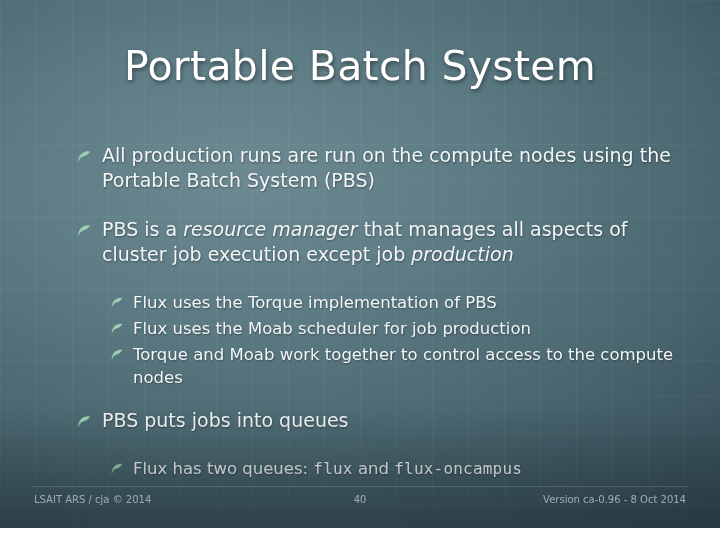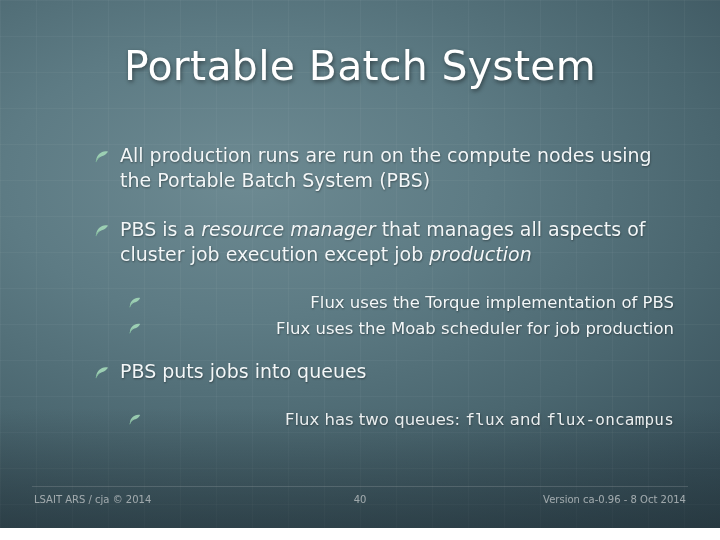--- a/index.html
+++ b/index.html
@@ -41,30 +41,30 @@
     font-size: 41px;
     line-height: 48px;
     font-weight: normal;
     letter-spacing: 0.3px;
     color: #ffffff;
     text-shadow: 1px 2px 4px rgba(0,0,0,0.45);
   }
   .body {
     position: absolute;
     top: 143px;
-    left: 94px;
+    left: 76px;
     right: 46px;
   }
   .bullet {
     display: flex;
     align-items: flex-start;
     margin-bottom: 14px;
   }
   .bullet.lvl1 { margin-left: 0; }
-  .bullet.lvl2 { margin-left: 34px; margin-bottom: 3px; justify-content: space-between; }
+  .bullet.lvl2 { margin-left: 34px; margin-bottom: 3px; }
 
   .marker {
     flex: 0 0 auto;
     margin-right: 10px;
     margin-top: 5px;
     line-height: 0;
   }
   .bullet.lvl2 .marker {
     margin-top: 4px;
     margin-right: 9px;
@@ -174,20 +174,29 @@
     <div class="bullet lvl2">
       <span class="marker">
         <svg width="14" height="14" viewBox="0 0 16 16" aria-hidden="true">
           <path d="M2.2 12.6c0.2-5.1 4.4-9.2 9.5-9.4 1.3 0 2.2 0.2 2.2 0.2s-0.5 1.1-1.5 2.2c-1.6 1.8-3.4 2.3-5.2 3-2 0.8-3.6 2.3-4.4 4.4-0.3 0.7-0.6-0.1-0.6-0.4z" fill="#9ccfb3"></path>
           <path d="M1.6 13.8c0.9-3 2.8-4.9 5.2-6 0 0-2.8 1.9-4.1 5.2-0.3 0.8-0.4 1.2-0.6 1.2-0.3 0-0.6-0.1-0.5-0.4z" fill="#7fb79a"></path>
         </svg>
       </span>
       <span class="btext">Flux uses the Moab scheduler for job production</span>
     </div>
 
+    <div class="bullet lvl2">
+      <span class="marker">
+        <svg width="14" height="14" viewBox="0 0 16 16" aria-hidden="true">
+          <path d="M2.2 12.6c0.2-5.1 4.4-9.2 9.5-9.4 1.3 0 2.2 0.2 2.2 0.2s-0.5 1.1-1.5 2.2c-1.6 1.8-3.4 2.3-5.2 3-2 0.8-3.6 2.3-4.4 4.4-0.3 0.7-0.6-0.1-0.6-0.4z" fill="#9ccfb3"></path>
+          <path d="M1.6 13.8c0.9-3 2.8-4.9 5.2-6 0 0-2.8 1.9-4.1 5.2-0.3 0.8-0.4 1.2-0.6 1.2-0.3 0-0.6-0.1-0.5-0.4z" fill="#7fb79a"></path>
+        </svg>
+      </span>
+      <span class="btext">Torque and Moab work together to control access to the compute nodes</span>
+    </div>
 
     <div class="spacer-lg"></div>
 
     <div class="bullet lvl1">
       <span class="marker">
         <svg width="16" height="16" viewBox="0 0 16 16" aria-hidden="true">
           <path d="M2.2 12.6c0.2-5.1 4.4-9.2 9.5-9.4 1.3 0 2.2 0.2 2.2 0.2s-0.5 1.1-1.5 2.2c-1.6 1.8-3.4 2.3-5.2 3-2 0.8-3.6 2.3-4.4 4.4-0.3 0.7-0.6-0.1-0.6-0.4z" fill="#9ccfb3"></path>
           <path d="M1.6 13.8c0.9-3 2.8-4.9 5.2-6 0 0-2.8 1.9-4.1 5.2-0.3 0.8-0.4 1.2-0.6 1.2-0.3 0-0.6-0.1-0.5-0.4z" fill="#7fb79a"></path>
         </svg>
       </span>

